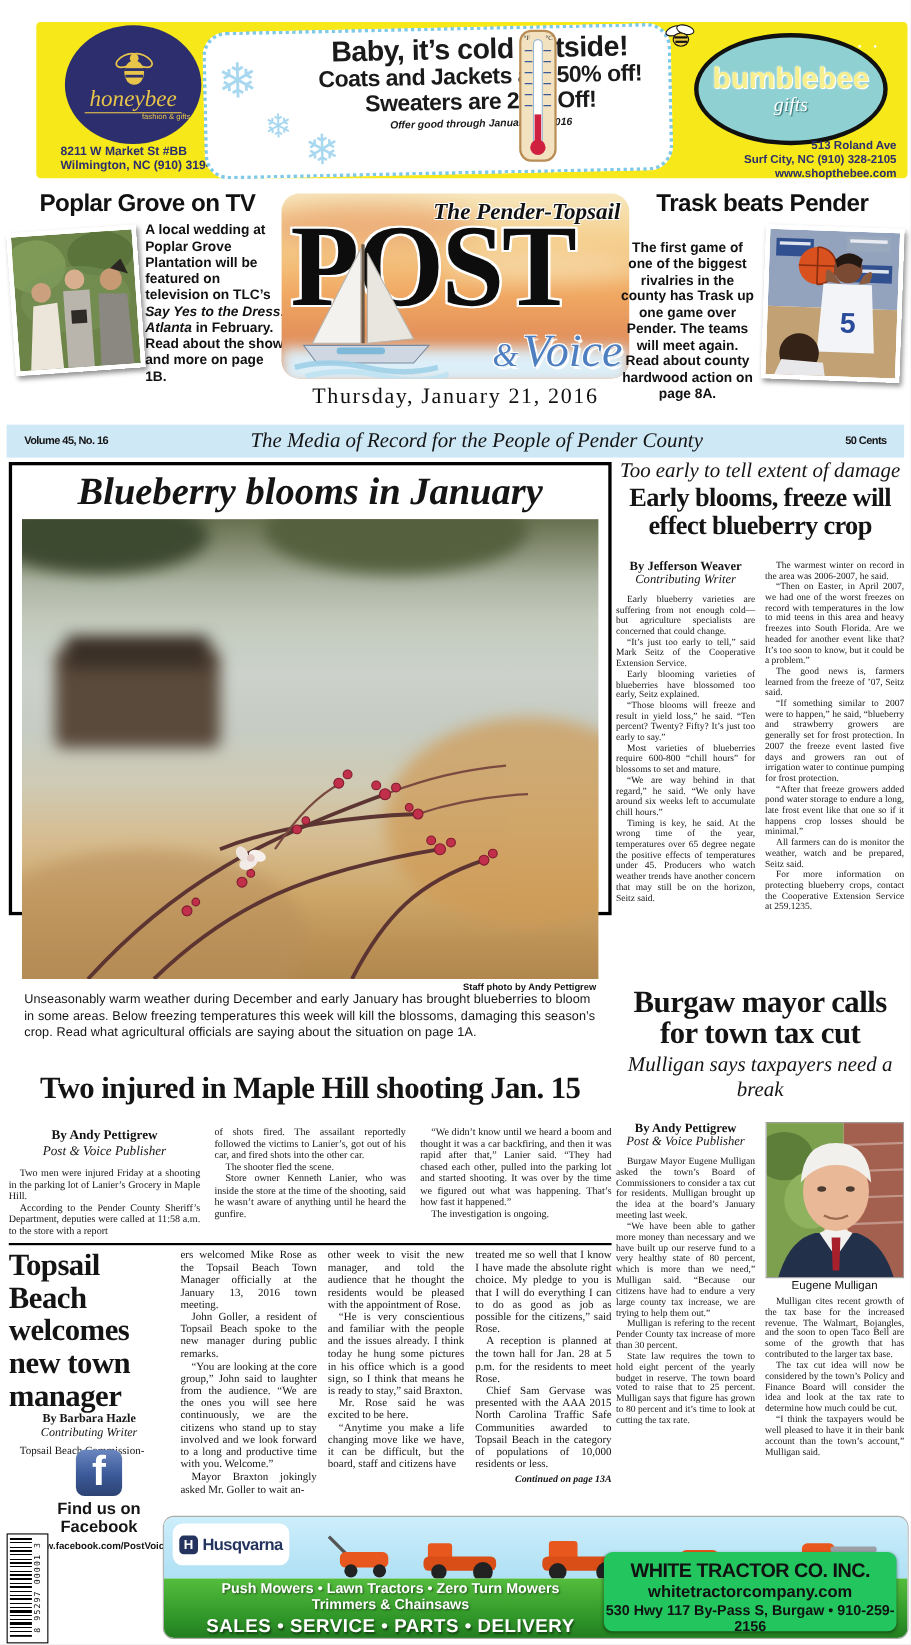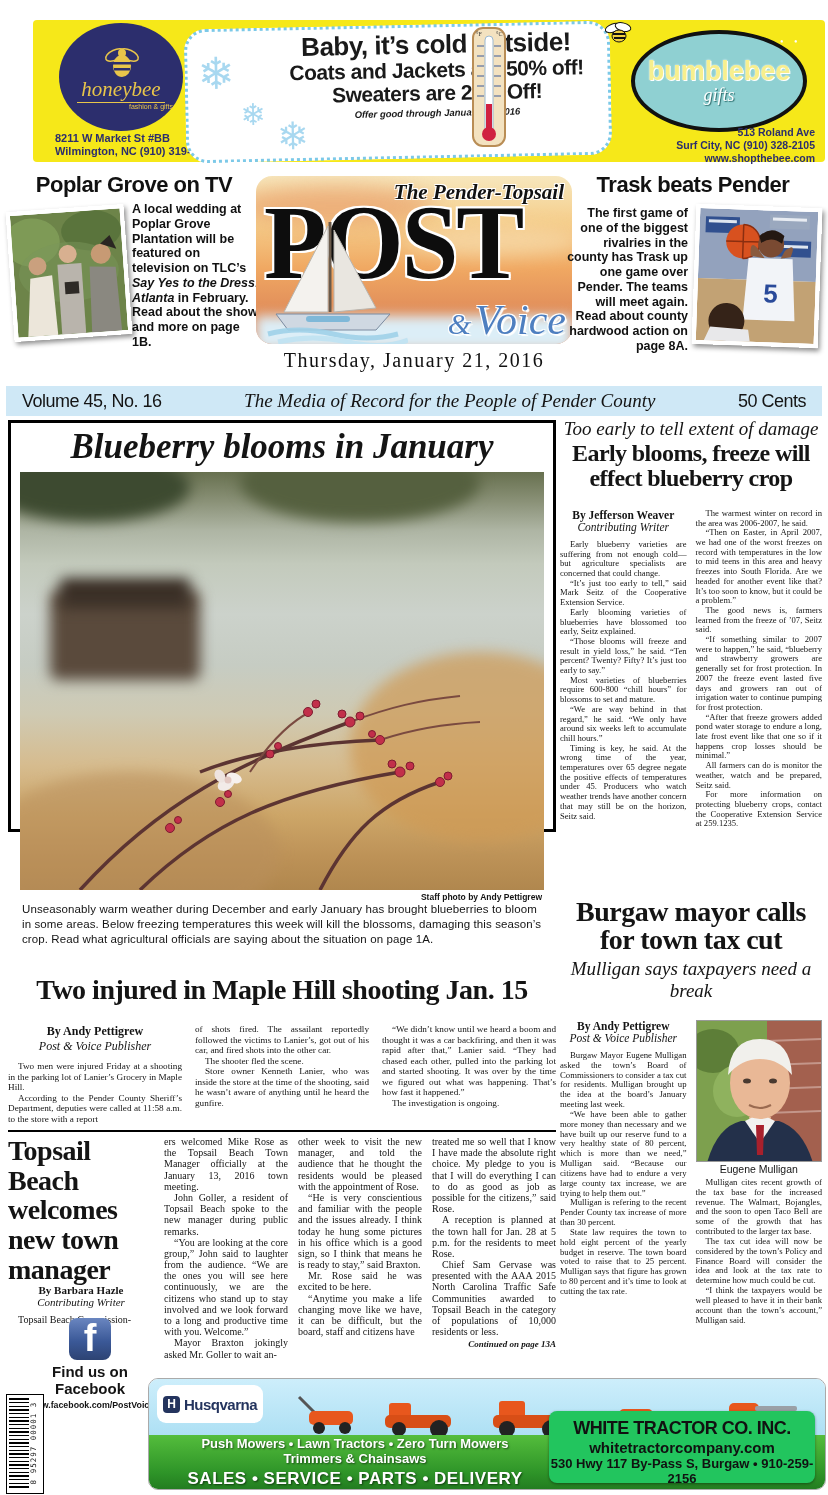--- a/index.html
+++ b/index.html
@@ -57,21 +57,21 @@
             text-shadow:-2px -2px 0 #fff,2px -2px 0 #fff,-2px 2px 0 #fff,2px 2px 0 #fff,0 2px 0 #fff,2px 0 0 #fff;}
   .mh-voice{position:absolute;right:6px;bottom:0px;font-style:italic;color:#4e7fc0;
             text-shadow:-1px -1px 0 #fff,1px -1px 0 #fff,-1px 1px 0 #fff,2px 2px 1px #fff;}
   .mh-amp{font-size:30px;} .mh-script{font-size:42px;}
   .sailboat{position:absolute;left:2px;bottom:-4px;}
   .mh-date{margin-top:5px;text-align:center;font-size:20px;letter-spacing:1.5px;color:#111;}
 
   
   .info-bar{left:6px;top:386px;width:816px;height:30px;background:#cfe8f6;display:flex;align-items:center;
             justify-content:space-between;padding:0 16px;box-sizing:border-box;}
-  .info-vol,.info-price{font-family:"Liberation Sans",sans-serif;font-weight:400;font-size:18px;letter-spacing:-.5px;}
+  .info-vol,.info-price{font-family:"Liberation Sans",sans-serif;font-weight:700;font-size:10px;letter-spacing:-.5px;}
   .info-motto{font-style:italic;font-size:19px;}
 
   
   .main-box{left:8px;top:420px;width:548px;height:412px;border:3px solid #000;box-sizing:border-box;background:#fff;}
   .main-h{text-align:center;font-weight:bold;font-style:italic;font-size:35px;margin:4px 0 5px;}
   .main-photo{position:relative;margin:0 9px;height:418px;overflow:hidden;
      background:linear-gradient(180deg,#67704f 0%,#8a9177 7%,#aeb5a4 14%,#c3cabc 22%,#ccd2cb 34%,#c6ccc3 46%,
                 #cfcab3 58%,#d6bc8f 70%,#cda668 82%,#bd9257 92%,#b0874e 100%);}
   .ph-blob{position:absolute;border-radius:50%;filter:blur(7px);}
   .credit{ text-align:right;font-family:"Liberation Sans",sans-serif;font-weight:bold;font-size:8.5px;margin:2px 11px 0;}
@@ -274,21 +274,21 @@
         <path d="M20 126 Q55 118 90 126 T150 124" stroke="#bfe2f2" stroke-width="5" fill="none" opacity=".9"></path>
       </svg>
       <div class="mh-voice"><span class="mh-amp">&amp;</span> <span class="mh-script">Voice</span></div>
     </div>
     <div class="mh-date">Thursday, January 21, 2016</div>
   </div>
 
   <div class="abs teaser teaser-right">
     <div class="teaser-h">Trask beats Pender</div>
     <div class="teaser-body">
-      <div class="tsr-txt" style="width:126px;text-align:right;margin-top:4px;">The first game of one of the biggest rivalries in the county has Trask up one game over Pender. The teams will meet again. Read about county hardwood action on page 8A.</div>
+      <div class="tsr-txt" style="width:126px;text-align:center;margin-top:16px;">The first game of one of the biggest rivalries in the county has Trask up one game over Pender. The teams will meet again. Read about county hardwood action on page 8A.</div>
       <div class="tphoto" style="width:118px;height:132px;transform:rotate(2deg);margin:4px 0 0 6px;">
         <svg width="118" height="132" viewBox="0 0 118 132">
           <rect width="118" height="70" fill="#93a2bd"></rect>
           <rect y="70" width="118" height="62" fill="#c2a274"></rect>
           <rect x="6" y="8" width="34" height="16" fill="#31508f"></rect>
             <rect x="9" y="11" width="28" height="3" fill="#dfe6f0"></rect>
           <rect x="70" y="4" width="40" height="14" fill="#9aa8be"></rect>
             <rect x="73" y="7" width="34" height="3" fill="#e8ecf2"></rect>
           <rect x="76" y="30" width="36" height="16" fill="#31508f"></rect>
             <rect x="79" y="34" width="30" height="3" fill="#dfe6f0"></rect>

